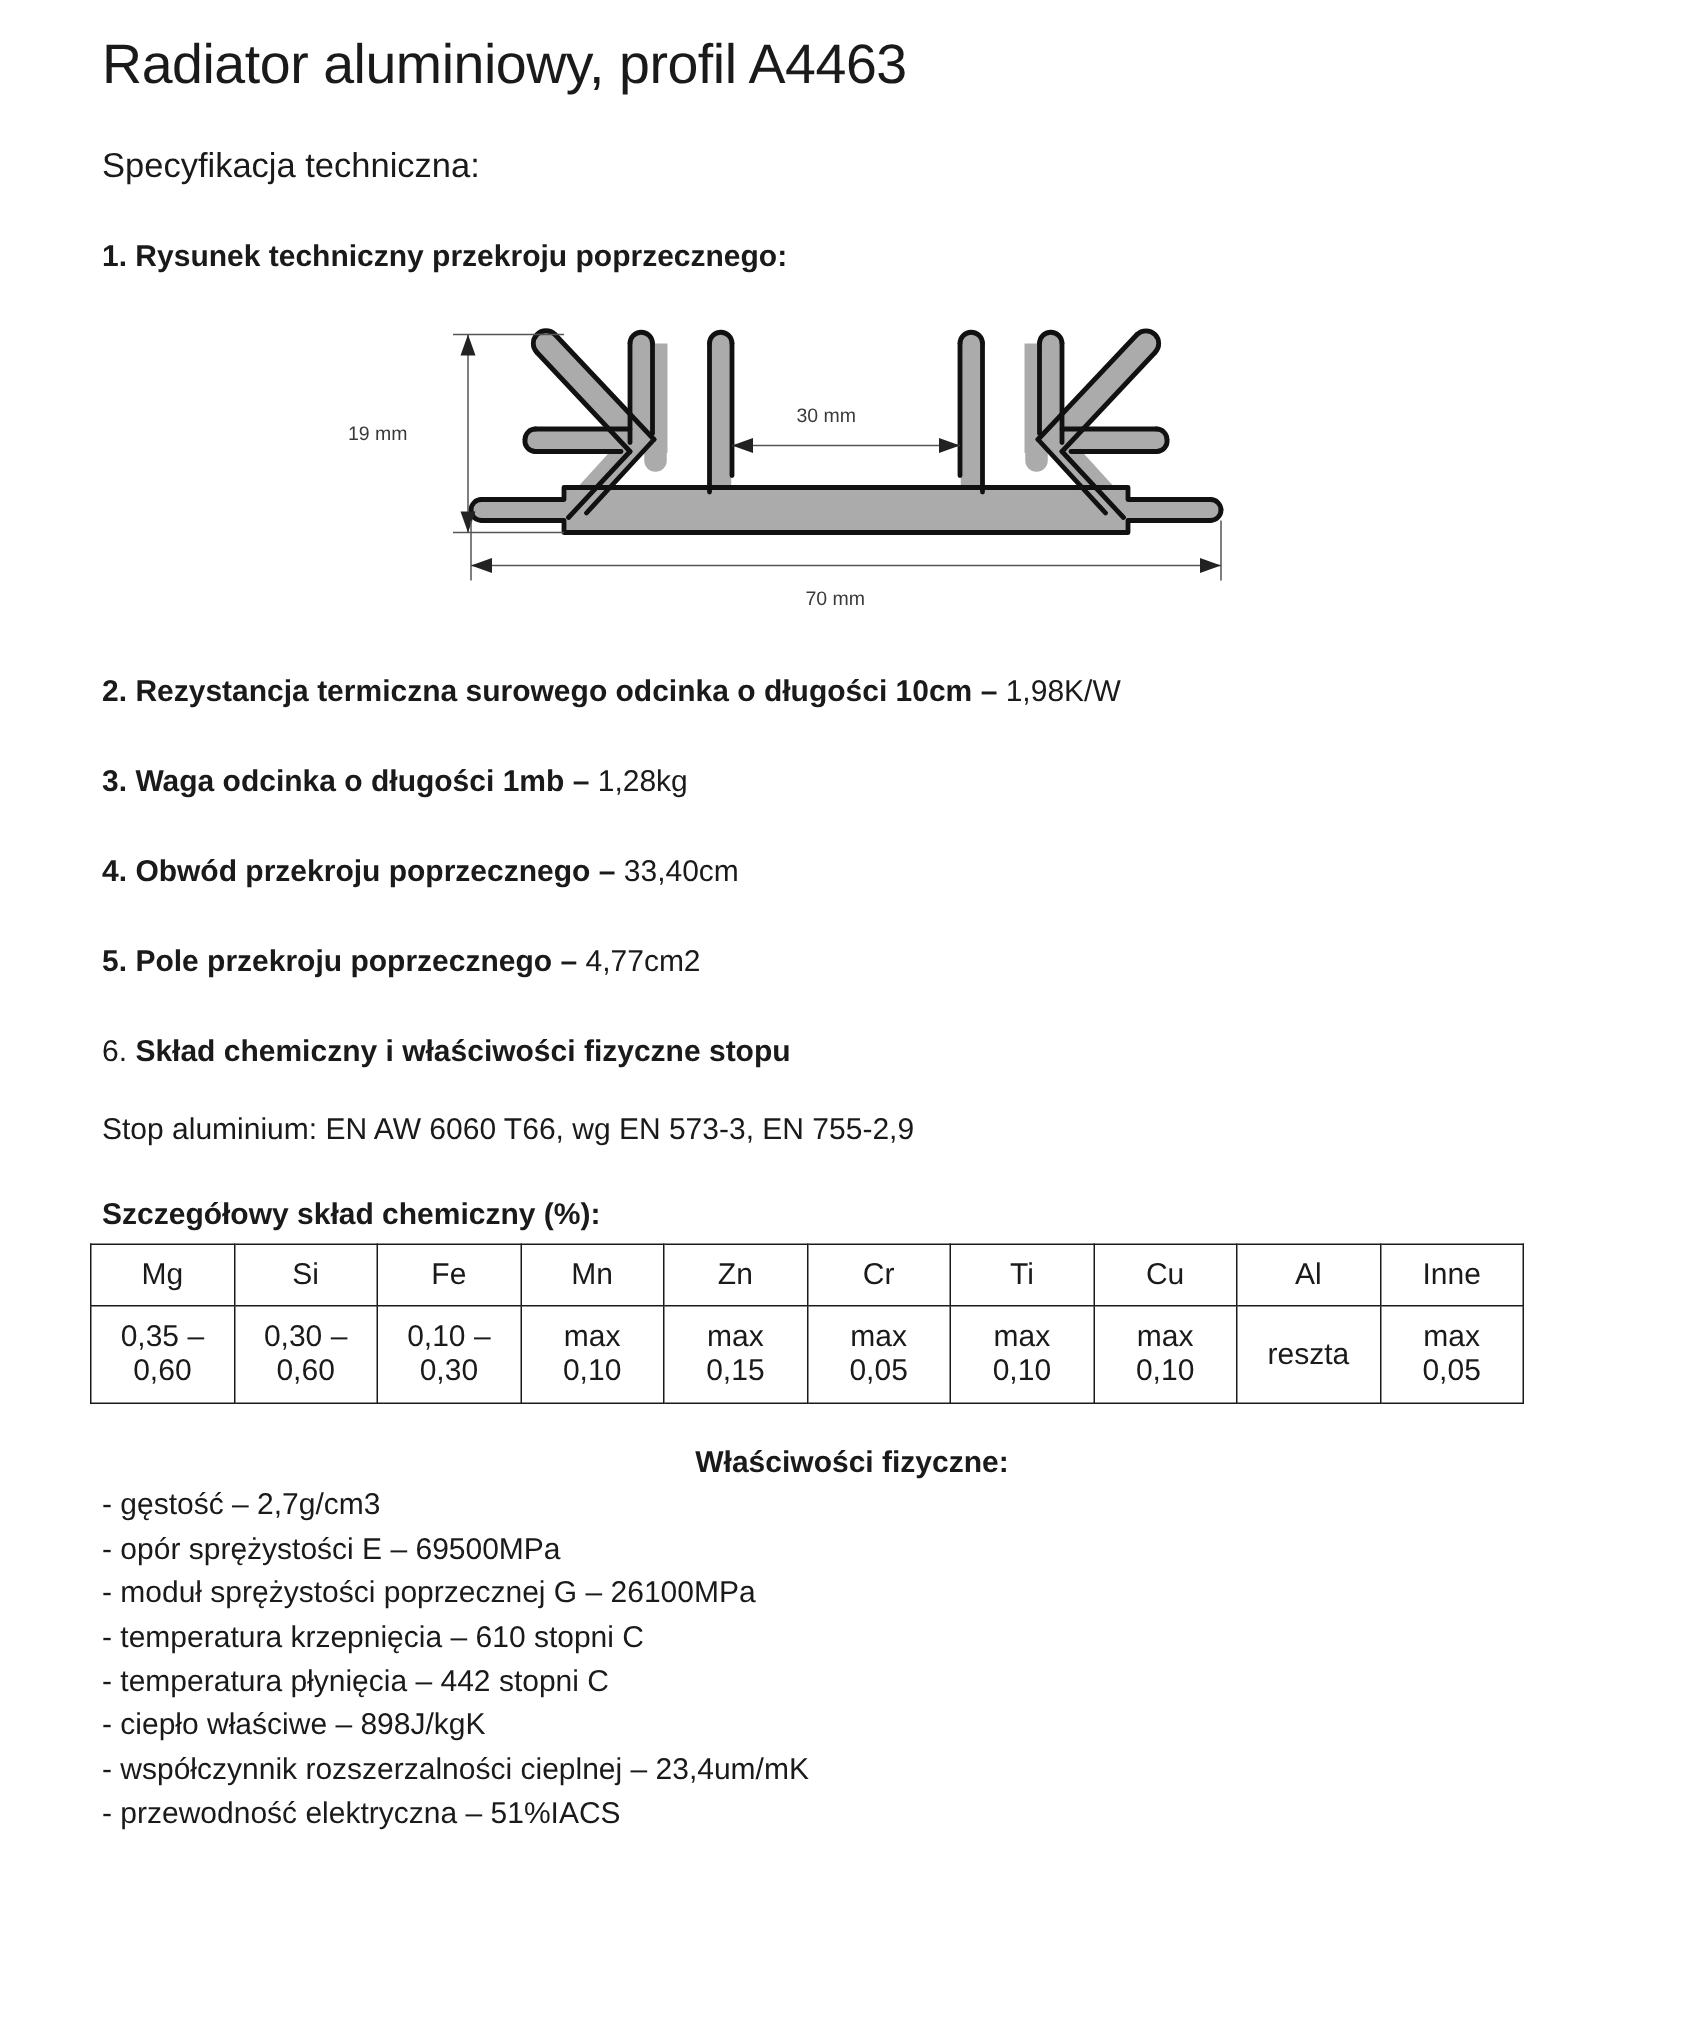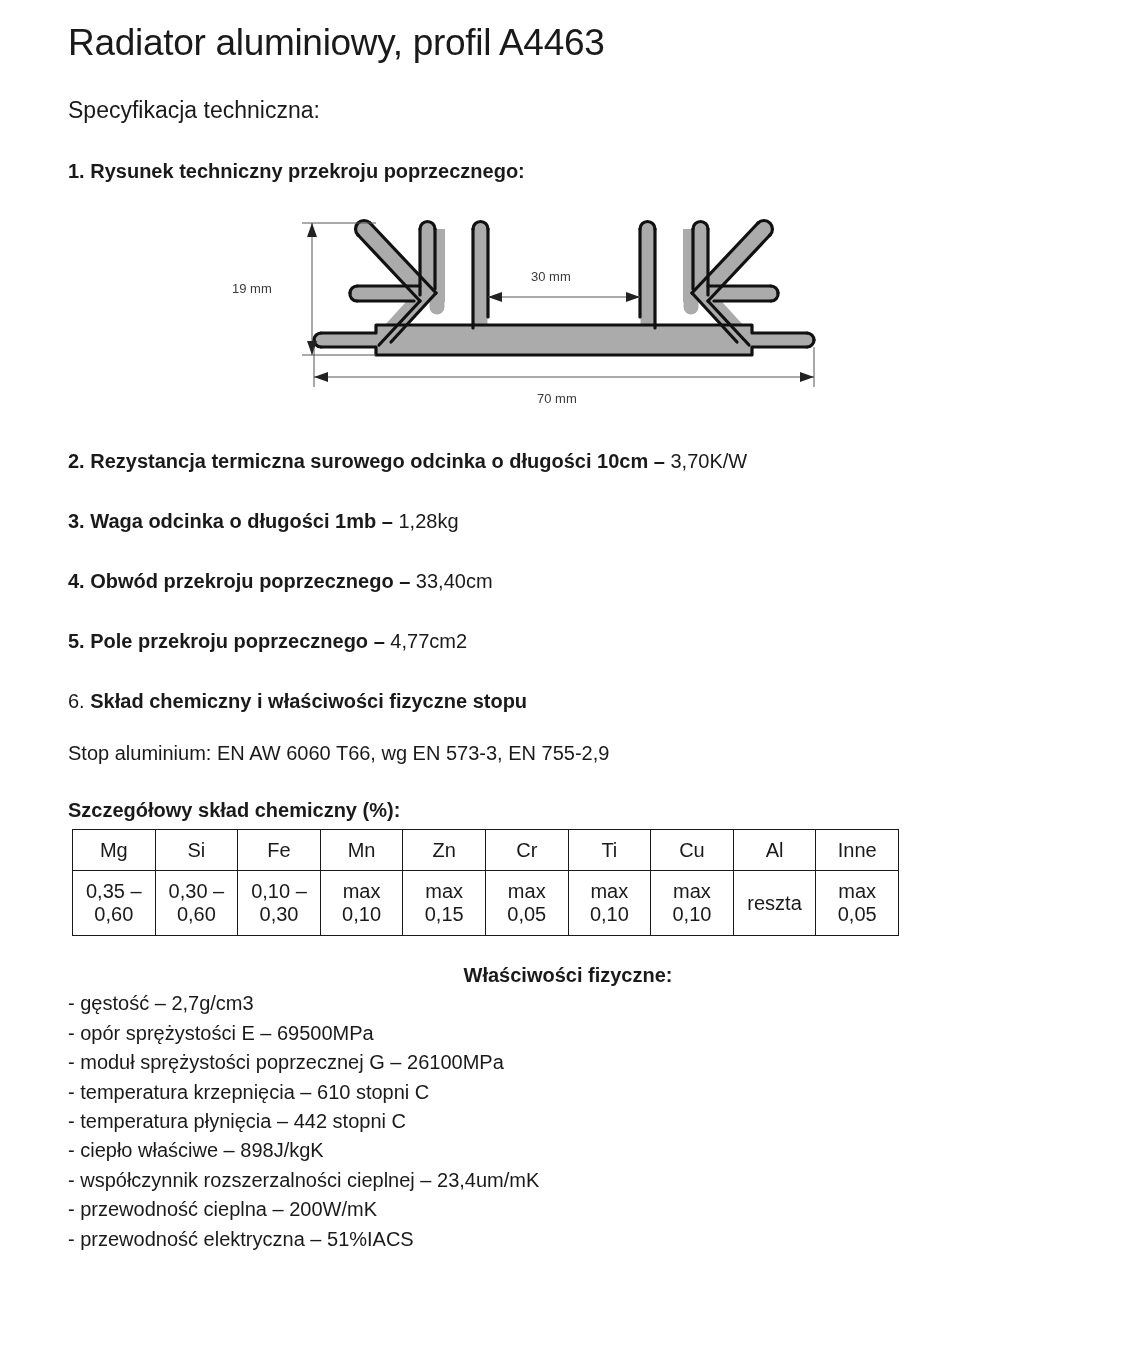--- a/index.html
+++ b/index.html
@@ -74,22 +74,22 @@
   }
 
   
   .table-heading {
     font-size: 20px;
     font-weight: bold;
     margin: 34px 0 7px 8px;
   }
   table.chem {
     border-collapse: collapse;
-    width: 827px;
-    margin-left: 12px;
+    width: 956px;
+    margin-left: 0;
     table-layout: fixed;
   }
   table.chem th,
   table.chem td {
     border: 1.5px solid #1a1a1a;
     text-align: center;
     font-size: 20px;
     font-weight: normal;
     padding: 4px 2px;
     line-height: 1.18;
@@ -248,21 +248,21 @@
         <polygon points="90,180 104,175 104,185" fill="#222222"></polygon>
         <polygon points="590,180 576,175 576,185" fill="#222222"></polygon>
         <text x="313" y="206" font-family="'Liberation Sans', sans-serif" font-size="13" fill="#3a3a3a">70 mm</text>
       </g>
     </svg>
   </div>
 
   <ul class="spec-list">
     <li class="spec-item">
       <span class="spec-num">2.</span>
-      <span class="spec-label">Rezystancja termiczna surowego odcinka o długości 10cm</span><span class="spec-label"> – </span><span class="spec-value">3,70K/W</span>
+      <span class="spec-label">Rezystancja termiczna surowego odcinka o długości 10cm</span><span class="spec-label"> – </span><span class="spec-value">1,98K/W</span>
     </li>
     <li class="spec-item">
       <span class="spec-num">3.</span>
       <span class="spec-label">Waga odcinka o długości 1mb</span><span class="spec-label"> – </span><span class="spec-value">1,28kg</span>
     </li>
     <li class="spec-item">
       <span class="spec-num">4.</span>
       <span class="spec-label">Obwód przekroju poprzecznego</span><span class="spec-label"> – </span><span class="spec-value">33,40cm</span>
     </li>
     <li class="spec-item">
@@ -341,17 +341,16 @@
 
   <div class="props-heading">Właściwości fizyczne:</div>
   <ul class="props-list">
     <li>- gęstość – 2,7g/cm3</li>
     <li>- opór sprężystości E – 69500MPa</li>
     <li>- moduł sprężystości poprzecznej G – 26100MPa</li>
     <li>- temperatura krzepnięcia – 610 stopni C</li>
     <li>- temperatura płynięcia – 442 stopni C</li>
     <li>- ciepło właściwe – 898J/kgK</li>
     <li>- współczynnik rozszerzalności cieplnej – 23,4um/mK</li>
-    <li>- przewodność cieplna – 200W/mK</li>
     <li>- przewodność elektryczna – 51%IACS</li>
   </ul>
 
 </div>
 
 </body></html>

